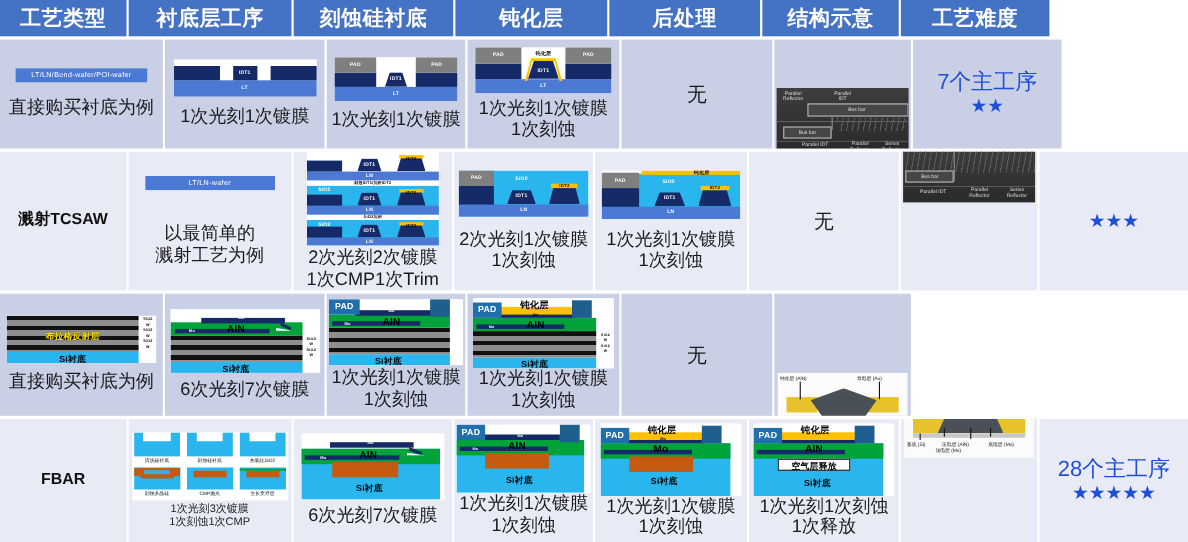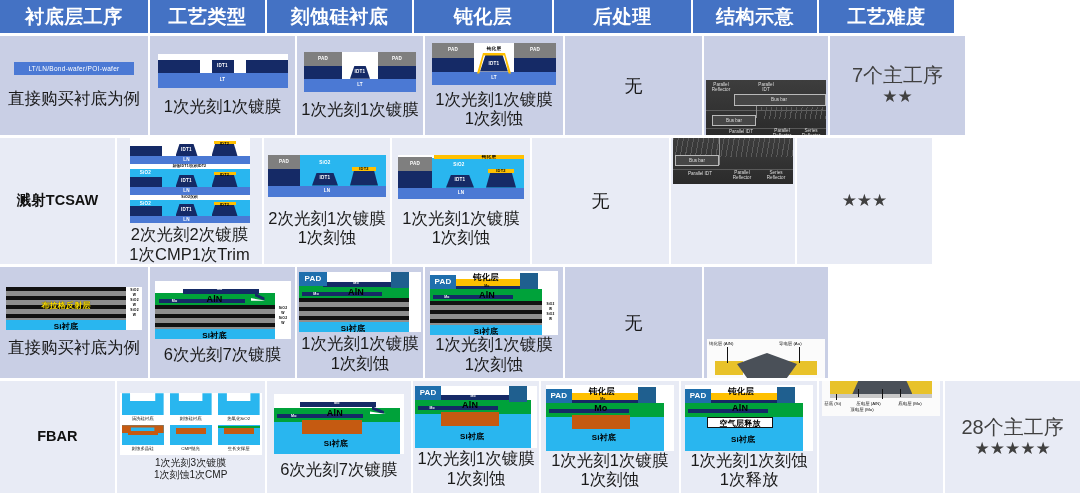--- a/index.html
+++ b/index.html
@@ -25,21 +25,21 @@
 
   
   .c0 { width:115px; } .c1 { width:148px; } .c2 { width:145px; }
   .c3 { width:126px; } .c4 { width:138px; } .c5 { width:137px; }
   .c6 { width:124px; } .c7 { width:135px; }
 
   .catlabel { font-weight:bold; font-size:14.5px; color:#111; text-align:center; line-height:1.45; }
   .caption { font-size:16.5px; color:#1a1a1a; text-align:center; line-height:1.18; white-space:pre-line; }
   .caption.sm { font-size:10px; }
   .none { font-size:18px; color:#1a1a1a; }
-  .diff { font-size:20px; color:#404040; text-align:center; line-height:1.2; }
+  .diff { font-size:20px; color:#1d4ed8; text-align:center; line-height:1.2; }
   .stars { font-size:17px; letter-spacing:0px; }
 
   
   .dia { position:relative; overflow:hidden; }
   .dia div { position:absolute; }
   .lbl { position:absolute; color:#fff; font-size:4.6px; font-weight:bold;
      text-align:center; white-space:nowrap; letter-spacing:.2px; }
   .lbl.yl { color:#ffe000; }
   .lbl.bk { color:#000; }
 
@@ -58,22 +58,22 @@
   .gridpic { position:relative; background:#fff; }
   .gridpic .cellp { position:absolute; }
   .gridpic .cap { position:absolute; font-size:4.4px; color:#111; text-align:center; white-space:nowrap; }
 </style>
 </head>
 <body>
 
 <div id="table">
 
   <div class="hdr">
+    <div class="hc c0">工艺类型</div>
     <div class="hc c1">衬底层工序</div>
-    <div class="hc c0">工艺类型</div>
     <div class="hc c2">刻蚀硅衬底</div>
     <div class="hc c4">钝化层</div>
     <div class="hc c5">后处理</div>
     <div class="hc c6">结构示意</div>
     <div class="hc c7">工艺难度</div>
   </div>
 
   <div class="body">
 
   <div class="row r1 dark">
@@ -162,20 +162,27 @@
       <div class="diff">7个主工序</div>
       <div class="diff stars">★★</div>
     </div>
   </div>
 
   <div class="row r2">
     <div class="cell c0">
       <div class="catlabel">溅射TCSAW</div>
     </div>
 
+    <div class="cell c1">
+      <div class="dia" style="width:118px;height:13px;margin-bottom:30px;">
+        <div class="wafbar" style="left:0;top:0;width:118px;height:13px;">LT/LN-wafer</div>
+      </div>
+      <div class="caption">以最简单的
+溅射工艺为例</div>
+    </div>
 
     <div class="cell c2">
       <div class="dia" style="width:120px;height:86px;margin-bottom:2px;background:#fff;">
 
         <div style="left:0;top:0;width:120px;height:27px;background:#fff;"></div>
         <div style="left:0;top:18px;width:120px;height:8px;background:#4b79d4;"></div>
         <div style="left:0;top:8px;width:32px;height:10px;background:#152a66;"></div>
         <div style="left:46px;top:6px;width:22px;height:12px;background:#152a66;clip-path:polygon(18% 0,82% 0,100% 100%,0 100%);"></div>
         <div style="left:82px;top:4px;width:26px;height:14px;background:#152a66;clip-path:polygon(16% 0,84% 0,100% 100%,0 100%);"></div>
         <div style="left:84px;top:3px;width:22px;height:3px;background:#ffc000;"></div>

